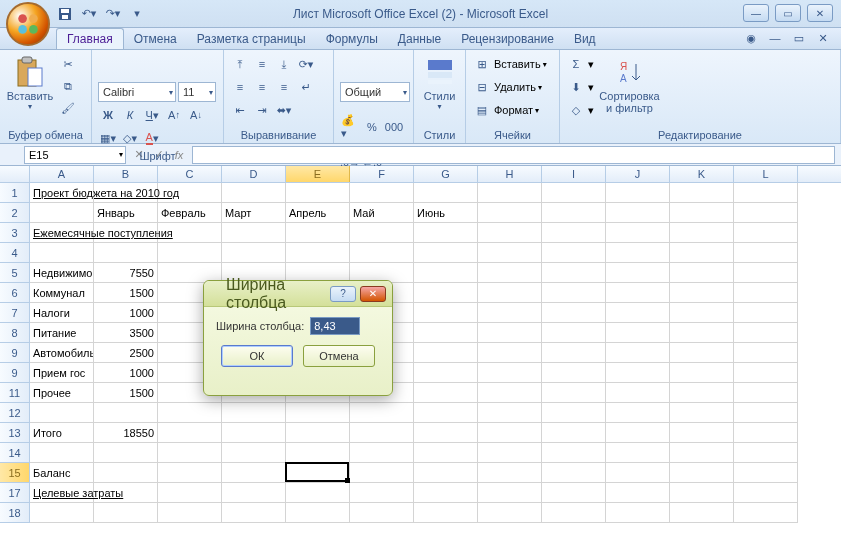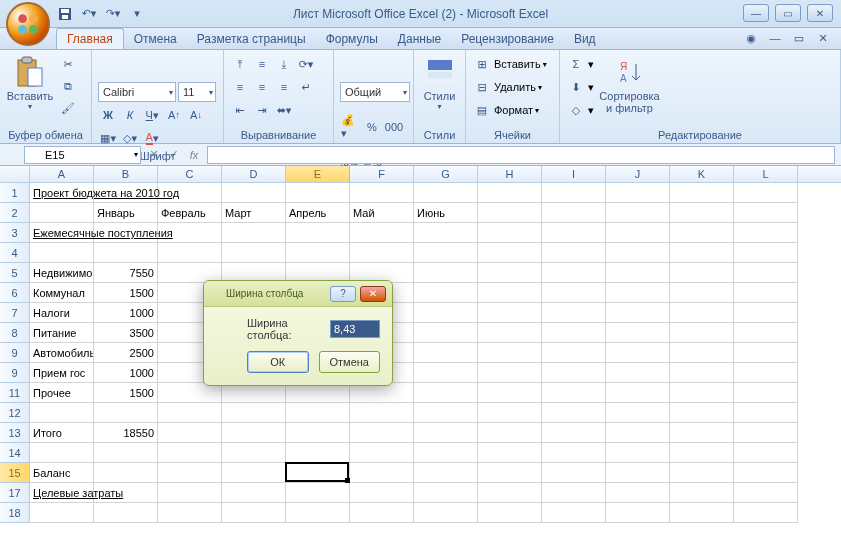--- a/index.html
+++ b/index.html
@@ -11,21 +11,21 @@
 .office-btn svg { width:26px; height:26px; }
 .qat { display:flex; gap:6px; margin-left:56px; align-items:center; }
 .qat .qbtn { width:18px; height:18px; display:flex; align-items:center; justify-content:center; color:#3a5a8a; }
 .title-text { position:absolute; left:50%; transform:translateX(-50%); color:#3a5a8a; font-size:12px; }
 .win-ctrl { position:absolute; right:8px; top:4px; display:flex; gap:6px; }
 .win-ctrl .wc { width:26px; height:18px; background:linear-gradient(#eaf3fc,#c5dbf2); border:1px solid #7a9bc4; border-radius:3px; display:flex; align-items:center; justify-content:center; color:#3a5a8a; font-size:10px; }
 
 
 .tabs { height:22px; background:linear-gradient(#e4eefc,#cfe0f2); display:flex; align-items:flex-end; padding-left:56px; border-bottom:1px solid #9db6d3; position:relative; }
 .tab { padding:3px 10px; color:#3a5a8a; font-size:12px; cursor:pointer; }
-.tab.active { background:#eaf3fc; border:1px solid #9db6d3; border-bottom:none; border-radius:3px 3px 0 0; color:#c2410c; }
+.tab.active { background:#eaf3fc; border:1px solid #9db6d3; border-bottom:none; border-radius:3px 3px 0 0; color:#4c1d95; }
 .tabs-right { position:absolute; right:10px; top:2px; display:flex; gap:8px; align-items:center; }
 .tabs-right .tb { width:16px; height:16px; color:#3a5a8a; display:flex; align-items:center; justify-content:center; border:1px solid transparent; border-radius:2px; }
 
 
 .ribbon { height:94px; background:linear-gradient(#eef5fd,#d9e8f7); display:flex; border-bottom:1px solid #9db6d3; }
 .group { border-right:1px solid #b6cde6; display:flex; flex-direction:column; justify-content:space-between; padding:4px 6px 0; }
 .group-body { display:flex; gap:4px; flex:1; align-items:flex-start; }
 .group-label { text-align:center; color:#3a5a8a; font-size:11px; padding:2px 0; position:relative; }
 
 .bigbtn { display:flex; flex-direction:column; align-items:center; justify-content:center; width:48px; padding:2px; color:#3a5a8a; }
@@ -35,21 +35,21 @@
 .minibtn { width:20px; height:20px; display:flex; align-items:center; justify-content:center; color:#3a5a8a; border:1px solid transparent; }
 
 .col { display:flex; flex-direction:column; gap:2px; }
 .row { display:flex; gap:2px; align-items:center; }
 
 .combo { height:20px; border:1px solid #9db6d3; background:#fff; display:flex; align-items:center; padding:0 4px; font-size:11px; color:#333; position:relative;margin-top:28px; }
 .combo .dd { position:absolute; right:2px; font-size:8px; color:#3a5a8a; }
 
 
 .fxbar { height:22px; background:#e9f1fb; border-bottom:1px solid #9db6d3; display:flex; align-items:center; }
-.namebox { width:117px; height:18px; border:1px solid #9db6d3; background:#fff; margin-left:24px; display:flex; align-items:center; padding:0 20px; font-size:11px; position:relative; }
+.namebox { width:102px; height:18px; border:1px solid #9db6d3; background:#fff; margin-left:24px; display:flex; align-items:center; padding:0 4px; font-size:11px; position:relative; }
 .namebox .dd { position:absolute; right:2px; font-size:8px; }
 .fx-icons { display:flex; gap:2px; margin:0 4px; }
 .fx-icons .fxi { width:18px; height:18px; display:flex; align-items:center; justify-content:center; color:#888; font-size:11px; }
 .fx-input { flex:1; height:18px; border:1px solid #9db6d3; background:#fff; margin-right:6px; }
 
 
 .grid-wrap { position:relative; background:#fff; height: calc(537px - 28px - 22px - 94px - 22px); overflow:hidden; }
 .colheads { display:flex; height:17px; background:linear-gradient(#f7fbff,#e3edf9); border-bottom:1px solid #b6cde6; }
 .corner { width:30px; border-right:1px solid #b6cde6; background:linear-gradient(#f7fbff,#e3edf9); }
 .ch { width:64px; border-right:1px solid #b6cde6; text-align:center; font-size:11px; color:#3a5a8a; line-height:17px; }
@@ -60,25 +60,25 @@
 .rh { width:30px; background:linear-gradient(to right,#f7fbff,#e3edf9); border-right:1px solid #b6cde6; border-bottom:1px solid #b6cde6; text-align:center; font-size:11px; color:#3a5a8a; line-height:20px; }
 .rh.sel { background:linear-gradient(to right,#ffe8a6,#ffd76b); color:#8a6d1f; }
 .cell { width:64px; border-right:1px solid #d4d4d4; border-bottom:1px solid #d4d4d4; font-size:11px; padding:0 3px; line-height:20px; overflow:hidden; white-space:nowrap; position:relative; }
 .cell.num { text-align:right; }
 .cell.overflow { overflow:visible; z-index:1;text-decoration:underline; }
 
 .active-cell { position:absolute; border:2px solid #000; pointer-events:none; }
 .active-cell::after { content:''; position:absolute; right:-3px; bottom:-3px; width:5px; height:5px; background:#000; }
 .dialog { position:absolute; left:203px; top:280px; width:190px; background:linear-gradient(#f7fbe6,#e8f0c8); border:1px solid #8aa03e; border-radius:6px; box-shadow:0 4px 16px rgba(0,0,0,.35); z-index:101; }
 .dialog-titlebar { height:26px; background:linear-gradient(#e8f0c8,#d4e09a); border-radius:6px 6px 0 0; display:flex; align-items:center; padding:0 6px; position:relative; border-bottom:1px solid #b8c878; }
-.dialog-titlebar .dt { font-size:10px; color:#4a5a1f; flex:1;padding-left:16px; }
+.dialog-titlebar .dt { font-size:16px; color:#4a5a1f; flex:1;padding-left:16px; }
 .dialog-titlebar .dbtn { width:26px; height:16px; margin-left:4px; border-radius:3px; display:flex; align-items:center; justify-content:center; font-size:10px; }
 .dbtn.help { background:linear-gradient(#eaf3fc,#c5dbf2); border:1px solid #7a9bc4; color:#3a5a8a; }
 .dbtn.close { background:linear-gradient(#f5a6a6,#d35400); border:1px solid #8a3a1f; color:#fff; }
-.dialog-body { padding:10px 12px 12px;margin-left:31px; }
+.dialog-body { padding:10px 12px 28px; }
 .dialog-row { display:flex; align-items:center; gap:6px; margin-bottom:10px; }
 .dialog-row label { font-size:11px; color:#333; }
 .dialog-row input { width:50px; height:18px; border:1px solid #7a9bc4; font-size:11px; padding:0 3px; background:#fff; }
 .dialog-row input.sel { background:#3a5a8a; color:#fff; }
 .dialog-btns { display:flex; gap:10px; justify-content:center; }
 .dialog-btns button { width:72px; height:22px; border:1px solid #8aa03e; border-radius:3px; background:linear-gradient(#fdfdf0,#e8f0c8); font-size:11px; color:#333; }
 .dialog-btns button.primary { border:1px solid #5a7acc; box-shadow:0 0 0 1px #aecdff inset; }
 </style>
 </head>
 <body>

